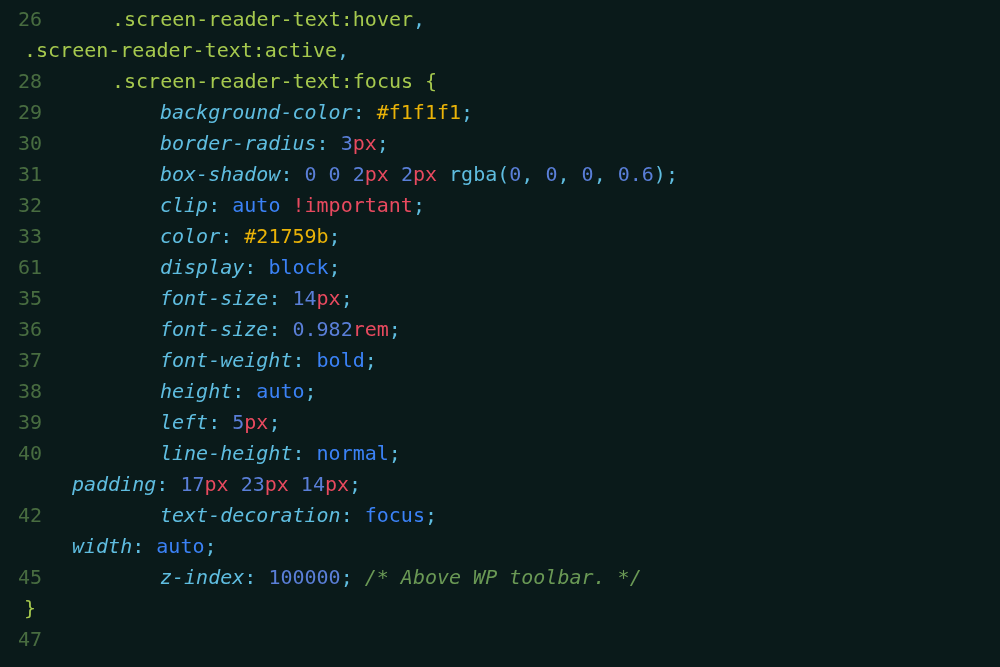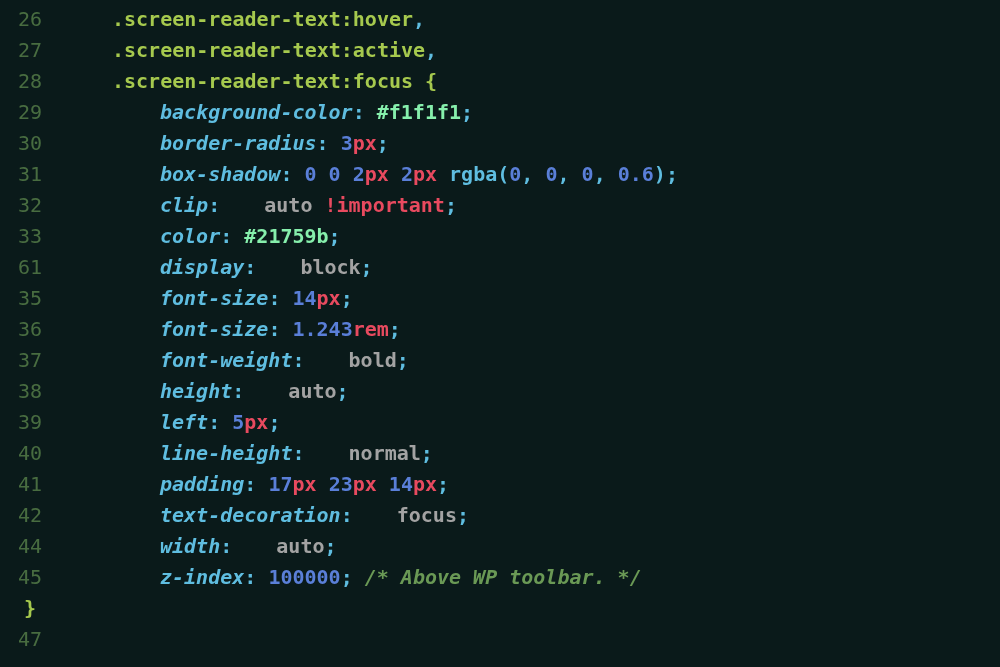--- a/index.html
+++ b/index.html
@@ -29,55 +29,53 @@
       width: 88px;
       text-align: center;
       padding-right: 28px;
       color: #6a9955;
       opacity: 0.65;
       user-select: none;
       flex-shrink: 0;
     }
     .code {
       flex: 1;
-      font-weight: bold;
     }
     .indent1 { padding-left: 24px; }
     .indent2 { padding-left: 72px; }
 
     
     .selector { color: #a6c94e; }
     .selector-pseudo { color: #a6c94e; }
     .prop { color: #5fbde0; font-style: italic; }
     .punct { color: #5fbde0; }
     .brace { color: #a6c94e; }
-    .hex { color: #86efac; }
+    .hex { color: #eab308; }
     .num { color: #5a7fd8; }
     .unit { color: #e84a5f; text-align: center; }
-    .kw { color: #a3a3a3; margin-left: 32px; }
+    .kw { color: #3b82f6; }
     .important { color: #e84a5f; }
     .func { color: #5fbde0; }
     .comment { color: #6a9955; font-style: italic; margin-top: 24px; }
     .paren { color: #5fbde0; }
     .comma { color: #5fbde0; }
     .semi { color: #5fbde0; }
     .colon { color: #5fbde0; }
   </style>
 </head>
 <body>
 
 <div class="editor">
 
   <div class="line">
     <span class="gutter">26</span>
     <span class="code indent1"><span class="selector">.screen-reader-text</span><span class="selector-pseudo">:hover</span><span class="punct">,</span></span>
   </div>
 
   <div class="line">
-    <span class="gutter">27</span>
     <span class="code indent1"><span class="selector">.screen-reader-text</span><span class="selector-pseudo">:active</span><span class="punct">,</span></span>
   </div>
 
   <div class="line">
     <span class="gutter">28</span>
     <span class="code indent1"><span class="selector">.screen-reader-text</span><span class="selector-pseudo">:focus</span><span class="brace"> {</span></span>
   </div>
 
   <div class="line">
     <span class="gutter">29</span>
@@ -109,21 +107,21 @@
     <span class="code indent2"><span class="prop">display</span><span class="colon">:</span> <span class="kw">block</span><span class="semi">;</span></span>
   </div>
 
   <div class="line">
     <span class="gutter">35</span>
     <span class="code indent2"><span class="prop">font-size</span><span class="colon">:</span> <span class="num">14</span><span class="unit">px</span><span class="semi">;</span></span>
   </div>
 
   <div class="line">
     <span class="gutter">36</span>
-    <span class="code indent2"><span class="prop">font-size</span><span class="colon">:</span> <span class="num">1.243</span><span class="unit">rem</span><span class="semi">;</span></span>
+    <span class="code indent2"><span class="prop">font-size</span><span class="colon">:</span> <span class="num">0.982</span><span class="unit">rem</span><span class="semi">;</span></span>
   </div>
 
   <div class="line">
     <span class="gutter">37</span>
     <span class="code indent2"><span class="prop">font-weight</span><span class="colon">:</span> <span class="kw">bold</span><span class="semi">;</span></span>
   </div>
 
   <div class="line">
     <span class="gutter">38</span>
     <span class="code indent2"><span class="prop">height</span><span class="colon">:</span> <span class="kw">auto</span><span class="semi">;</span></span>
@@ -133,32 +131,30 @@
     <span class="gutter">39</span>
     <span class="code indent2"><span class="prop">left</span><span class="colon">:</span> <span class="num">5</span><span class="unit">px</span><span class="semi">;</span></span>
   </div>
 
   <div class="line">
     <span class="gutter">40</span>
     <span class="code indent2"><span class="prop">line-height</span><span class="colon">:</span> <span class="kw">normal</span><span class="semi">;</span></span>
   </div>
 
   <div class="line">
-    <span class="gutter">41</span>
     <span class="code indent2"><span class="prop">padding</span><span class="colon">:</span> <span class="num">17</span><span class="unit">px</span> <span class="num">23</span><span class="unit">px</span> <span class="num">14</span><span class="unit">px</span><span class="semi">;</span></span>
   </div>
 
   <div class="line">
     <span class="gutter">42</span>
     <span class="code indent2"><span class="prop">text-decoration</span><span class="colon">:</span> <span class="kw">focus</span><span class="semi">;</span></span>
   </div>
 
 
   <div class="line">
-    <span class="gutter">44</span>
     <span class="code indent2"><span class="prop">width</span><span class="colon">:</span> <span class="kw">auto</span><span class="semi">;</span></span>
   </div>
 
   <div class="line">
     <span class="gutter">45</span>
     <span class="code indent2"><span class="prop">z-index</span><span class="colon">:</span> <span class="num">100000</span><span class="semi">;</span> <span class="comment">/* Above WP toolbar. */</span></span>
   </div>
 
   <div class="line">
     <span class="code indent1"><span class="brace">}</span></span>

